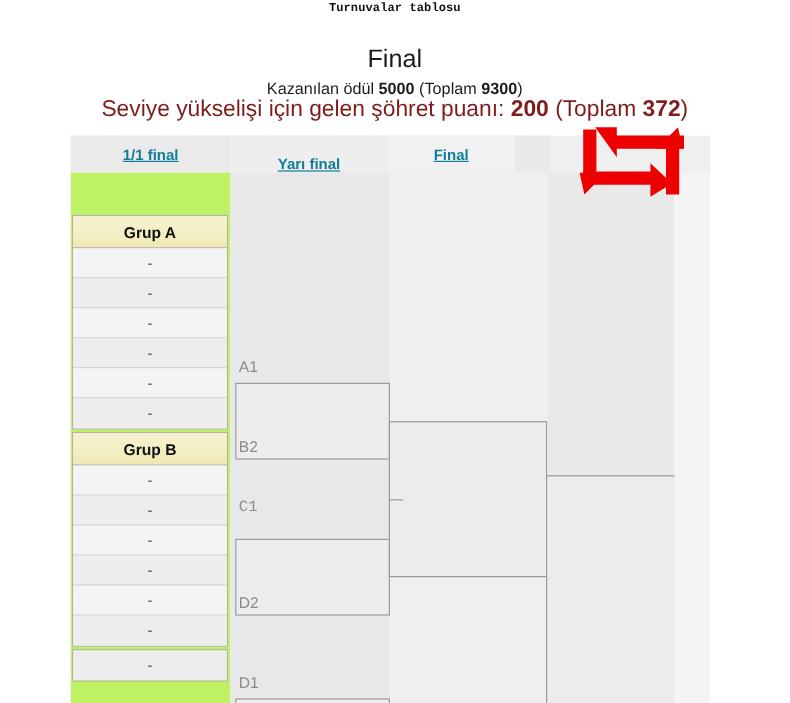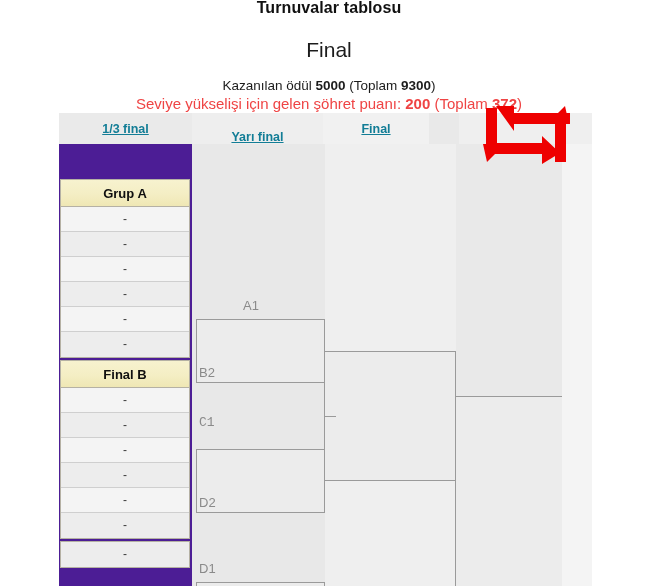--- a/index.html
+++ b/index.html
@@ -6,47 +6,48 @@
   body{
     width:658px;height:586px;overflow:hidden;
     background:#ffffff;
     font-family:"Liberation Sans","DejaVu Sans",sans-serif;
     color:#1a1a1a;
     position:relative;
   }
   
   .page-title{
     text-align:center;
-    font-size:16px;
+    font-size:10px;
     font-weight:bold;
     line-height:14px;
     padding-top:1px;
     color:#111;
     letter-spacing:0.1px;
+    font-family:Liberation Mono, monospace;
   }
   .stage-title{
     text-align:center;
     font-size:21px;
     font-weight:normal;
     line-height:24px;
     margin-top:23px;
     color:#1c1c1c;
   }
   .prize-line{
     text-align:center;
     font-size:13.5px;
     line-height:18px;
-    margin-top:15px;
+    margin-top:3px;
     color:#1c1c1c;
   }
   .fame-line{
     text-align:center;
-    font-size:15px;
+    font-size:19px;
     line-height:18px;
-    color:#ef4444;
+    color:#7f1d1d;
   }
   .prize-line b,.fame-line b{font-weight:bold;}
 
   
   .bracket{
     position:absolute;
     left:59px;top:113px;
     width:533px;
     height:473px;
   }
@@ -72,21 +73,21 @@
   .c3{width:131px;background:#eeeeee;align-items:flex-end;}
   .c4{width:106px;background:#f1f1f1;}
   .c5{width:30px;background:#e9e9e9;}
 
   .body-row{
     display:flex;
     height:442px;
     position:relative;
   }
   .col{position:relative;box-sizing:border-box;height:100%;}
-  .col1{width:133px;background:#4c1d95;}
+  .col1{width:133px;background:#bef264;}
   .col2{width:133px;background:#e8e8e8;}
   .col3{width:131px;background:#efefef;}
   .col4{width:106px;background:#e9e9e9;}
   .col5{width:30px;background:#f4f4f4;}
 
   
   .group{
     position:absolute;left:1px;width:130px;
     border:1px solid #b5b1a4;
     box-sizing:border-box;
@@ -149,21 +150,21 @@
 <div class="stage-title">Final</div>
 
 <div class="prize-line"><span>Kazanılan ödül </span><b>5000</b><span> (Toplam </span><b>9300</b><span>)</span></div>
 
 <div class="fame-line"><span>Seviye yükselişi için gelen şöhret puanı: </span><b>200</b><span> (Toplam </span><b>372</b><span>)</span></div>
 
 <div class="bracket">
 
   <div class="hdr-row">
     <div class="hdr-cell c1">
-        <span>1/3 final</span>
+        <span>1/1 final</span>
       </div>
     <div class="hdr-cell c3">
         <span>Yarı final</span>
       </div>
     <div class="hdr-cell c4">
         <span>Final</span>
       </div>
     <div class="hdr-cell c5"></div>
   </div>
 
@@ -175,38 +176,38 @@
         <div class="group-head">Grup A</div>
         <div class="grow">-</div>
         <div class="grow alt">-</div>
         <div class="grow">-</div>
         <div class="grow alt">-</div>
         <div class="grow">-</div>
         <div class="grow alt">-</div>
       </div>
 
       <div class="group" style="top:216px;">
-        <div class="group-head">Final B</div>
+        <div class="group-head">Grup B</div>
         <div class="grow">-</div>
         <div class="grow alt">-</div>
         <div class="grow">-</div>
         <div class="grow alt">-</div>
         <div class="grow">-</div>
         <div class="grow alt">-</div>
       </div>
 
       <div class="group" style="top:397px;">
         <div class="grow">-</div>
 
       </div>
     </div>
 
     <div class="col col2">
 
-      <div class="blabel" style="left:7px;top:155px;margin-left:44px;">A1</div>
+      <div class="blabel" style="left:7px;top:155px;">A1</div>
       <div class="bbox" style="left:4px;top:175px;width:129px;height:64px;"></div>
       <div class="blabel" style="left:7px;top:222px;">B2</div>
 
       <div class="blabel" style="left:7px;top:272px;font-family:Liberation Mono, monospace;">C1</div>
       <div class="bbox" style="left:4px;top:305px;width:129px;height:64px;"></div>
       <div class="blabel" style="left:7px;top:352px;">D2</div>
 
       <div class="blabel" style="left:7px;top:418px;">D1</div>
       <div class="bbox" style="left:4px;top:438px;width:129px;height:64px;"></div>
     </div>

